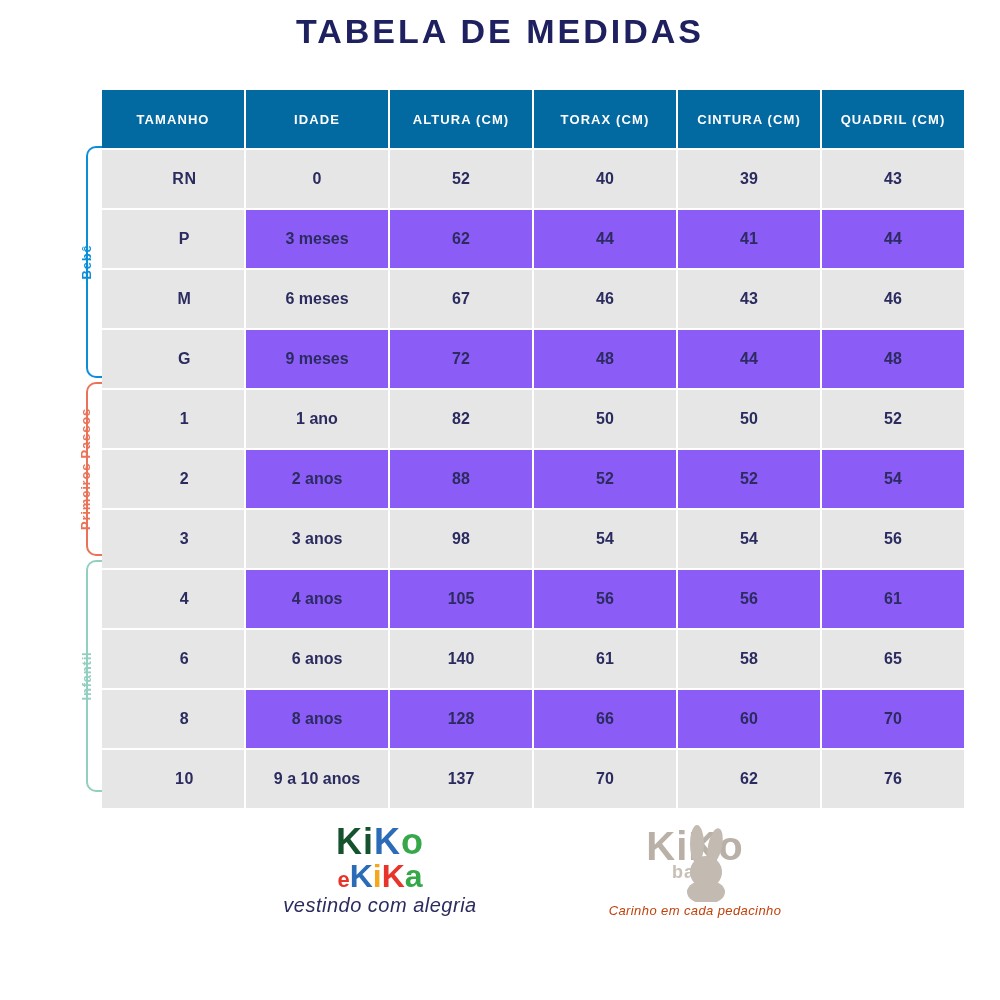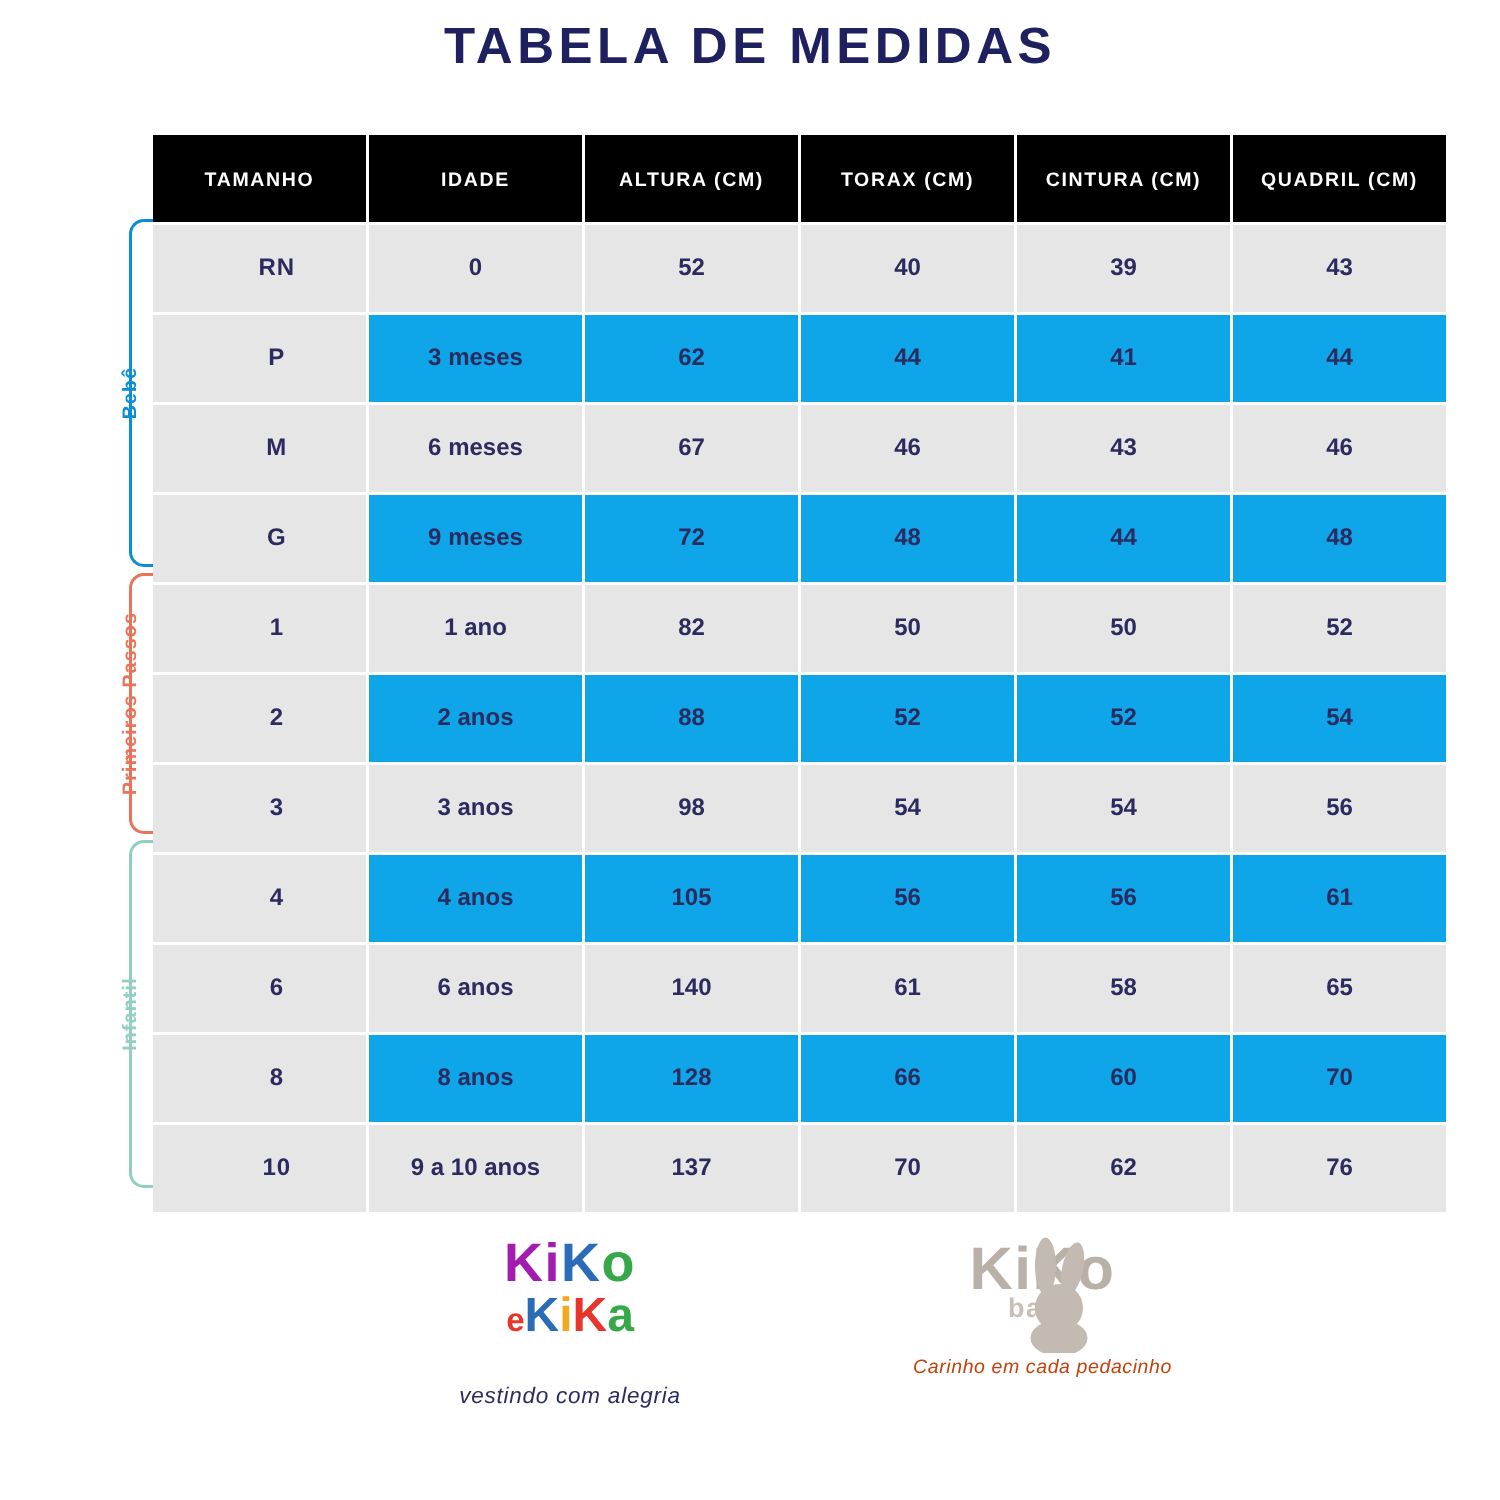--- a/index.html
+++ b/index.html
@@ -35,40 +35,40 @@
     top: 88px;
     width: 840px;
   }
   table.measure {
     border-collapse: separate;
     border-spacing: 2px;
     width: 840px;
     table-layout: fixed;
   }
   table.measure th {
-    background: #000000;
+    background: #0369a1;
     color: #ffffff;
     font-size: 13px;
     letter-spacing: 1.1px;
     font-weight: 700;
     height: 56px;
     text-align: center;
     vertical-align: middle;
   }
   table.measure td {
     height: 56px;
     text-align: center;
     vertical-align: middle;
     font-size: 16px;
     font-weight: 700;
     color: #2b2b5f;
     background: #e6e6e6;
   }
   table.measure td.alt {
-    background: #0ea5e9;
+    background: #8b5cf6;
   }
   td.size-cell {
     color: #ffffff;
     font-size: 15px;
     font-weight: 700;
     letter-spacing: 0.6px;
     padding-left: 24px;
   }
   td.size-bebe { background: #0b8ed8; }
   td.size-passos { background: #e97258; }
@@ -129,36 +129,36 @@
     top: 8px;
     width: 220px;
     text-align: center;
   }
   .kk-line1 {
     font-size: 36px;
     font-weight: 700;
     letter-spacing: 1px;
     line-height: 1;
   }
-  .kk-line1 .k1 { color: #a21caf; }
+  .kk-line1 .k1 { color: #14532d; }
   .kk-line1 .k2 { color: #2b6cb8; }
   .kk-line1 .o1 { color: #37a84a; }
   .kk-row2 {
     font-size: 32px;
     font-weight: 700;
     line-height: 1.05;
   }
   .kk-row2 .e { color: #e8352b; font-size: 22px; }
   .kk-row2 .k3 { color: #2b6cb8; }
   .kk-row2 .i2 { color: #f4a81d; }
   .kk-row2 .k4 { color: #e8352b; }
   .kk-row2 .a { color: #37a84a; }
   .kk-tag {
-    margin-top: 28px;
-    font-size: 15px;
+    margin-top: 0;
+    font-size: 20px;
     font-style: italic;
     color: #2b2b5f;
     letter-spacing: 0.5px;
     text-align: center;
   }
   .logo-right {
     position: absolute;
     left: 565px;
     top: 10px;
     width: 260px;

